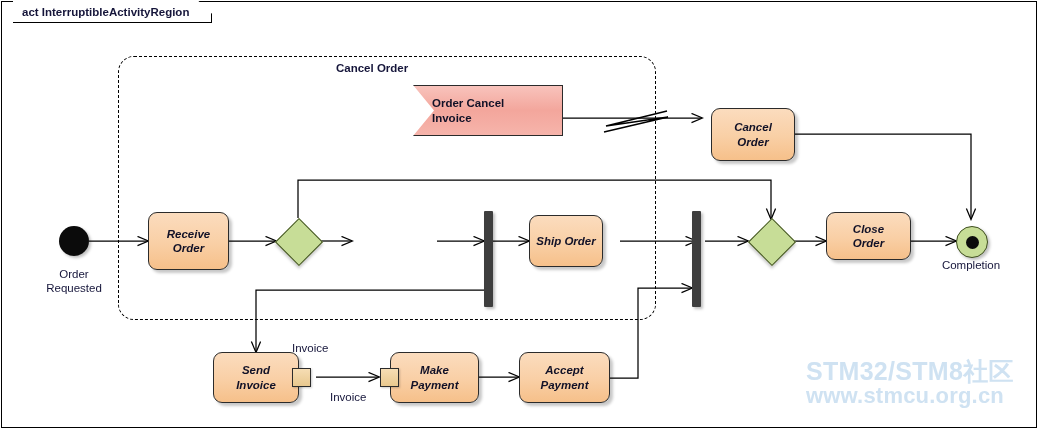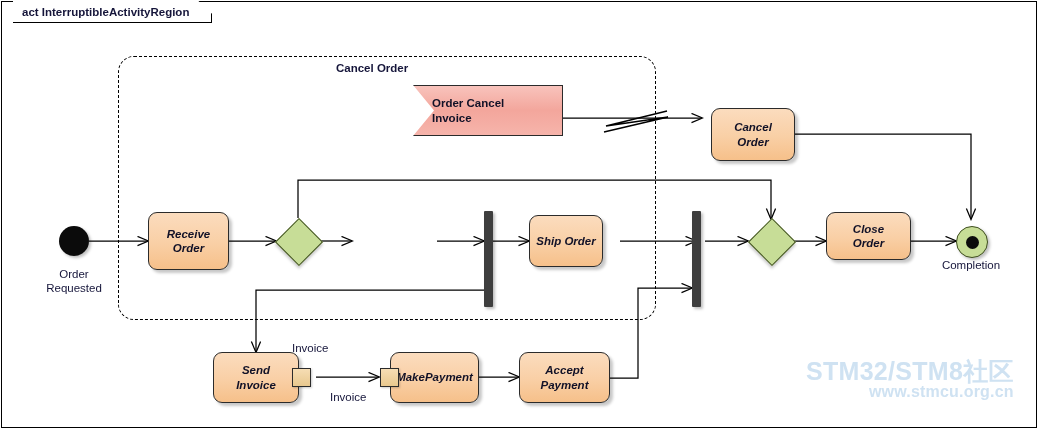--- a/index.html
+++ b/index.html
@@ -59,21 +59,21 @@
   .node-label{position:absolute;font-size:11.5px;color:#15153a;white-space:nowrap;
               text-align:center;line-height:1.25;}
 
   #wires{position:absolute;left:0;top:0;width:1041px;height:432px;pointer-events:none;}
 
   
   #watermark{position:absolute;left:806px;top:358px;text-align:left;
              color:#cfe2f2;font-weight:bold;line-height:1.05;
              user-select:none;}
   #wm1{font-size:25px;letter-spacing:.3px;}
-  #wm2{font-size:16px;letter-spacing:.2px;text-align:right;}
+  #wm2{font-size:22px;letter-spacing:.2px;}
 </style>
 </head>
 <body>
 
 <div id="stage">
 
   <div id="frame"></div>
   <div id="frame-tab">
     <span id="frame-tab-label">act InterruptibleActivityRegion</span>
   </div>
@@ -169,21 +169,21 @@
     <span>Order</span>
   </div>
 
   <div class="action" style="left:213px;top:352px;width:86px;height:51px;flex-direction:column;">
     <span>Send</span>
     <span>Invoice</span>
   </div>
   <div class="pin" style="left:292px;top:368px;"></div>
   <div class="edge-label" style="left:292px;top:342px;">Invoice</div>
 
-  <div class="action" style="left:390px;top:352px;width:89px;height:51px;flex-direction:row;align-items:center;">
+  <div class="action" style="left:390px;top:352px;width:89px;height:51px;flex-direction:column;align-items:center;">
     <span>Make</span>
     <span>Payment</span>
   </div>
   <div class="pin" style="left:380px;top:368px;"></div>
   <div class="edge-label" style="left:330px;top:391px;">Invoice</div>
 
   <div class="action" style="left:519px;top:352px;width:91px;height:51px;flex-direction:column;">
     <span>Accept</span>
     <span>Payment</span>
   </div>

